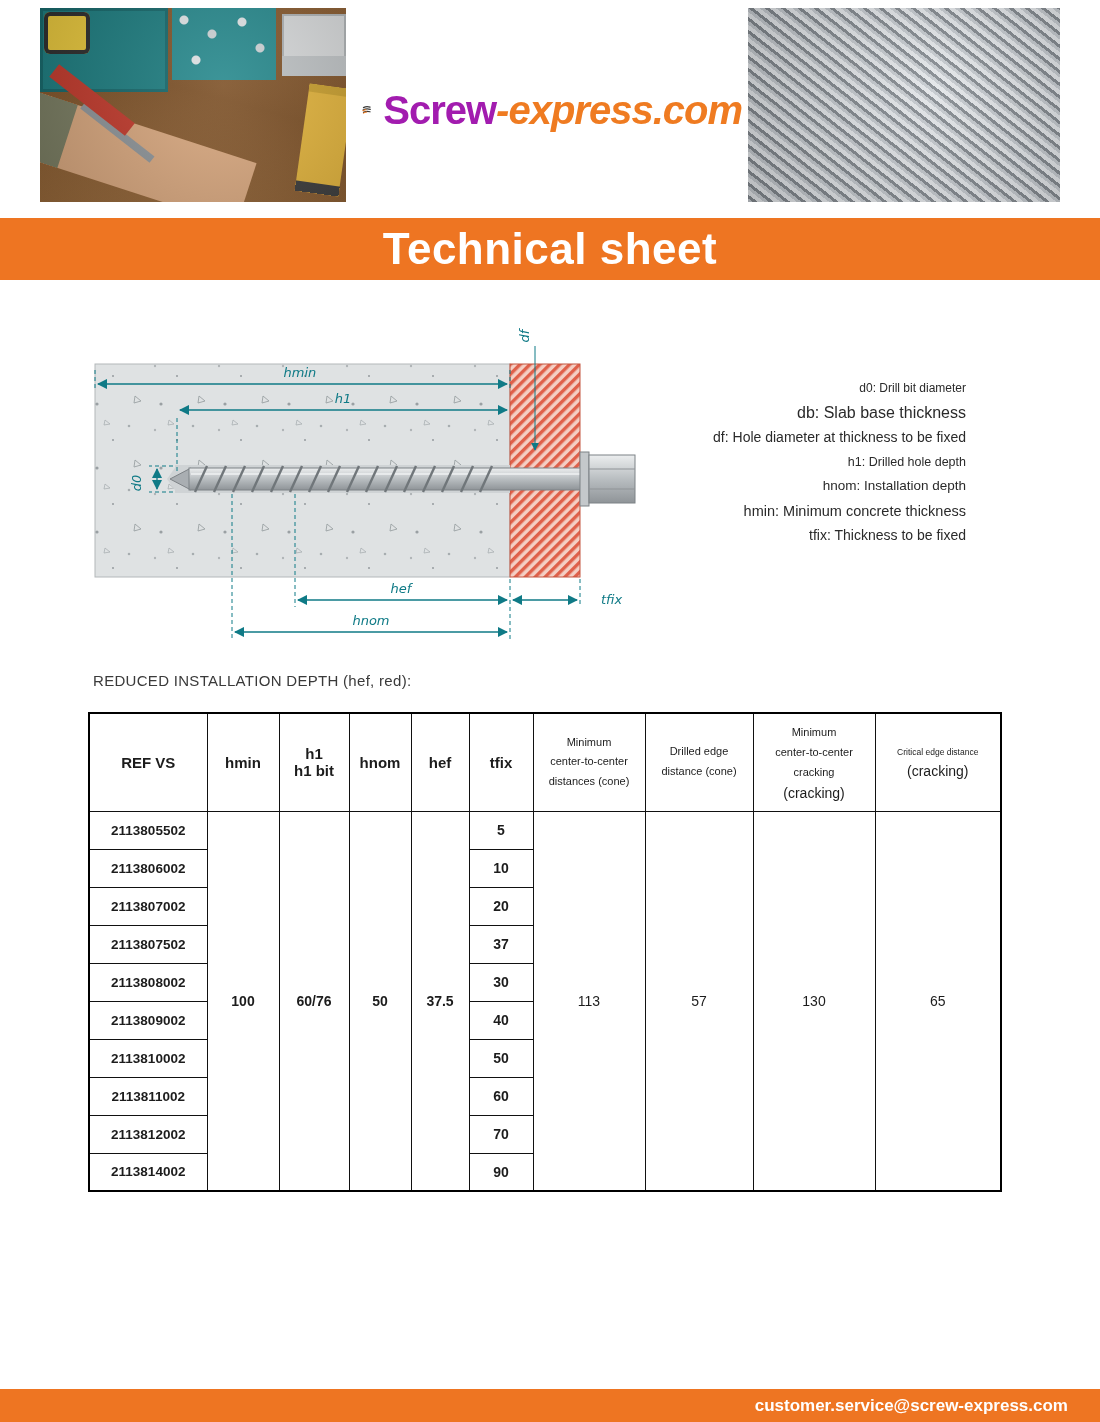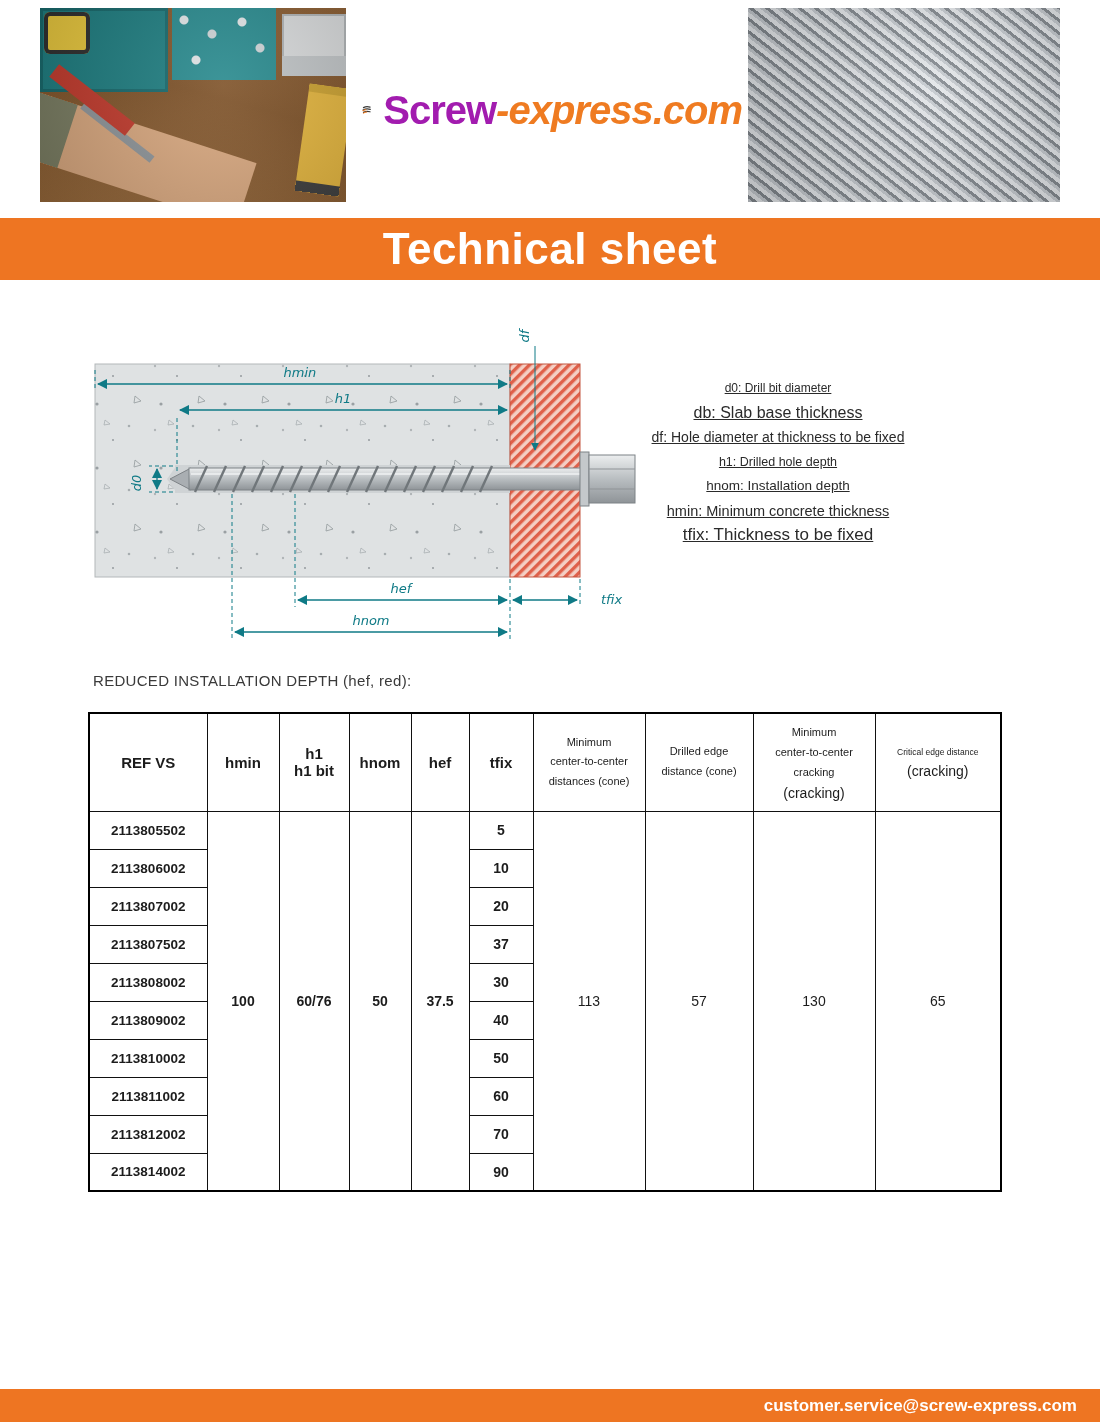--- a/index.html
+++ b/index.html
@@ -45,30 +45,30 @@
   .logo-dark { font-weight:bold; color:#a21caf; }
   .logo-accent { font-weight:bold; font-style:italic; color:#ef7b21; }
 
   
   .banner { position:absolute; top:218px; left:0; width:1100px; height:62px; background:#ee7522;
      display:flex; align-items:center; justify-content:center; }
   .banner-title { color:#fff; font-size:44px; font-weight:bold; letter-spacing:0.5px; }
 
   
   .diagram-wrap { position:absolute; top:322px; left:85px; width:560px; height:345px; }
-  .legend { position:absolute; top:376px; right:142px; width:360px; text-align:center; color:#2a2a2a;text-decoration:underline; }
+  .legend { position:absolute; top:376px; right:134px; width:360px; text-align:right; color:#2a2a2a; }
   .legend div { line-height:24.5px; white-space:nowrap; }
   .leg-1 { font-size:12px; }
   .leg-2 { font-size:16px; }
   .leg-3 { font-size:14px; }
   .leg-4 { font-size:12.5px; }
   .leg-5 { font-size:12.5px; }
   .leg-6 { font-size:13.5px; }
   .leg-7 { font-size:14.5px; }
-  .leg-8 { font-size:17px; }
+  .leg-8 { font-size:14px; }
 
   
   .section-title { position:absolute; top:672px; left:93px; font-size:15px; color:#3a3a3a; letter-spacing:0.3px; }
 
   
   .data-table { position:absolute; top:712px; left:88px; border-collapse:collapse; table-layout:fixed;
      width:912px; border:2px solid #000; }
   .data-table th, .data-table td { border:1px solid #111; text-align:center; vertical-align:middle;
      color:#1c1c1c; padding:2px 4px; overflow:hidden; }
   .data-table thead tr { height:98px; }
@@ -77,21 +77,21 @@
   .th-left { text-align:left; padding-left:14px; }
   .th-small { font-size:11px; font-weight:normal; line-height:1.8; }
   .th-tiny { font-size:8.5px; font-weight:normal; line-height:1.6; }
   .th-mid { font-size:14px; font-weight:normal; margin-top:3px; }
   .cell-ref { font-size:13.5px; font-weight:bold; }
   .cell-bold { font-size:14px; font-weight:bold; }
   .cell-norm { font-size:14px; font-weight:normal; }
 
   
   .footer { position:absolute; left:0; bottom:0; width:1100px; height:33px; background:#ee7522;
-     display:flex; align-items:center; justify-content:flex-end; padding-right:23px; }
+     display:flex; align-items:center; justify-content:flex-end; padding-right:32px; }
   .footer-email { color:#fff; font-size:17px; font-weight:bold; }
 </style>
 </head>
 <body>
 
 <div class="page">
 
   <div class="top-header">
     <div class="photo photo-left">
       <div class="tex t-organizer"></div>

